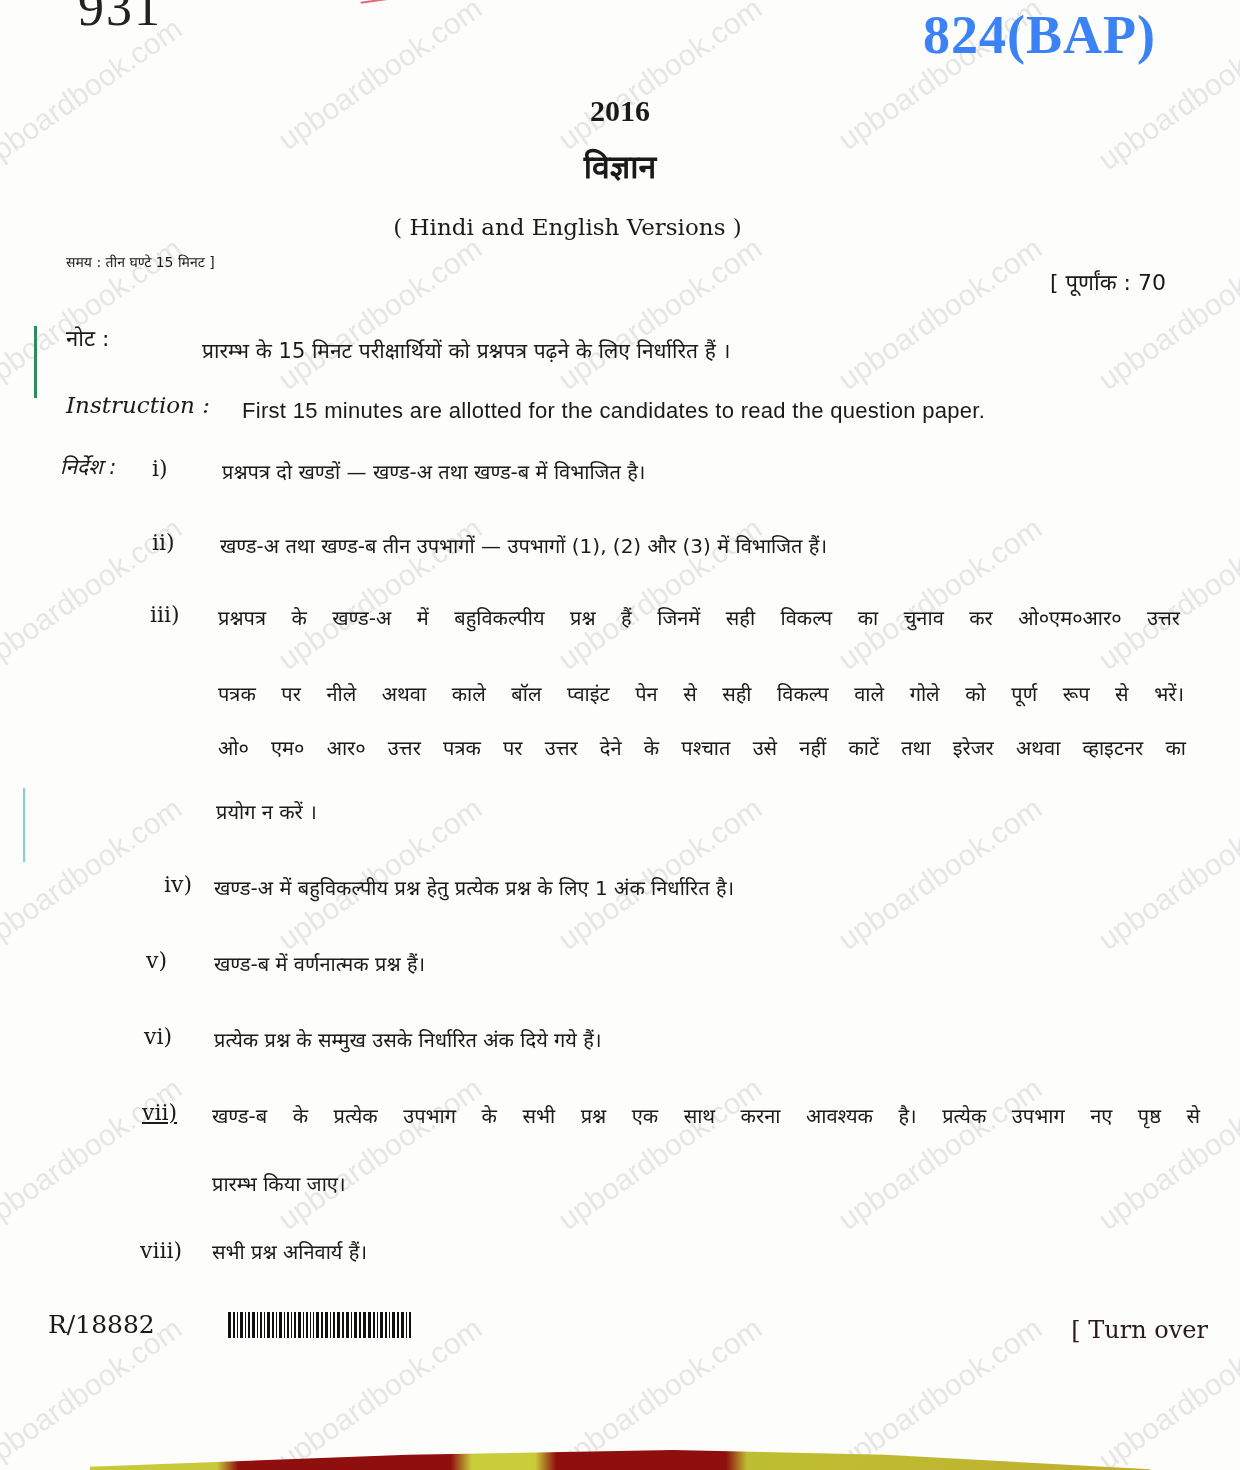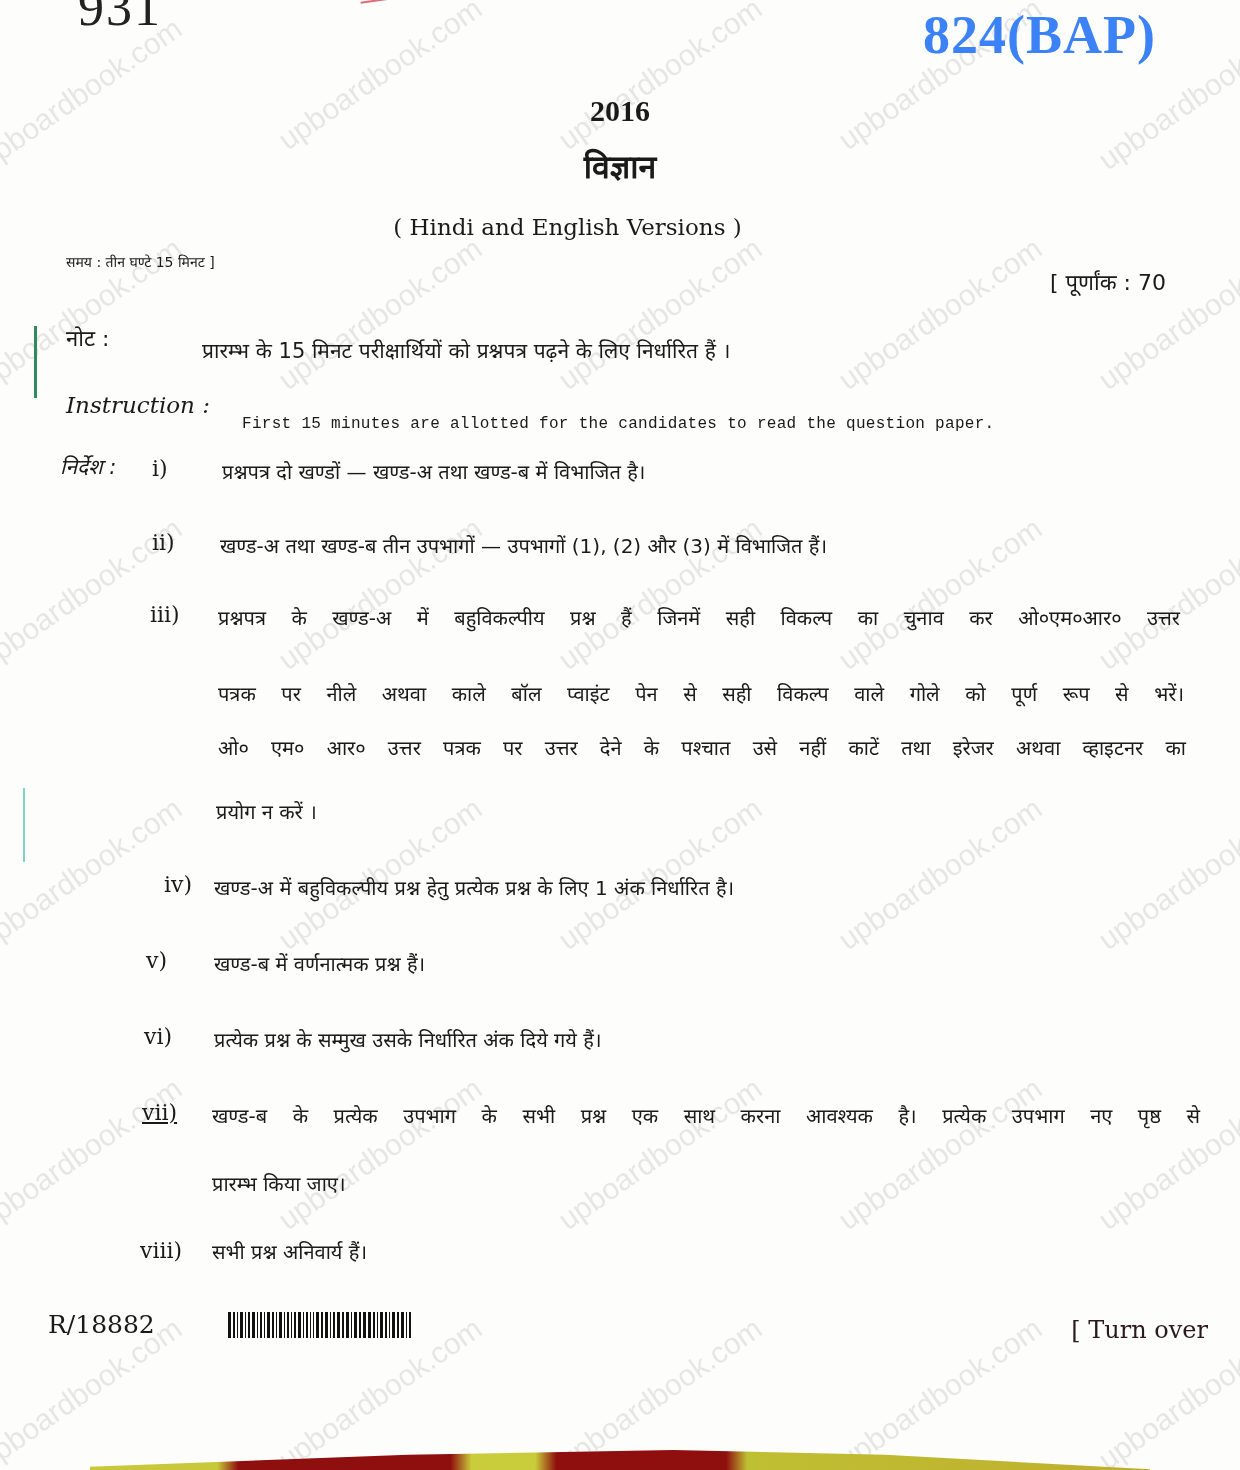--- a/index.html
+++ b/index.html
@@ -21,21 +21,21 @@
   .red-stamp .box { border-bottom: 2px solid #e06a78; transform: rotate(-8deg); padding: 0 10px; }
   .paper-code { right: 84px; top: 4px; font-size: 54px; font-weight: bold; font-family: "Liberation Serif", serif; color: #3b82f6; letter-spacing: 1px; }
   .year { left: 0; width: 1240px; top: 94px; text-align: center; font-size: 30px; font-weight: bold; font-family: "Liberation Serif", serif; }
   .subject { left: 0; width: 1240px; top: 144px; text-align: center; font-size: 32px; font-weight: bold; font-family: "DejaVu Sans", sans-serif; }
   .versions { left: 0; width: 1135px; top: 214px; text-align: center; font-size: 23px; font-family: "DejaVu Serif", serif; }
   .time { left: 66px; top: 252px; font-size: 14px; font-family: "DejaVu Sans", sans-serif; }
   .marks { right: 74px; top: 266px; font-size: 22px; font-family: "DejaVu Sans", sans-serif; }
   .note-label { left: 66px; top: 322px; font-size: 22px; font-weight: normal; font-family: "DejaVu Sans", sans-serif; }
   .note-text { left: 202px; top: 336px; font-size: 21px; font-family: "DejaVu Sans", sans-serif; }
   .instr-label { left: 66px; top: 392px; font-size: 23px; font-style: italic; font-family: "DejaVu Serif", serif; }
-  .instr-text { left: 242px; top: 415px; font-size: 16px; font-family: Liberation Mono, monospace; letter-spacing: 0.3px; }
+  .instr-text { left: 242px; top: 398px; font-size: 22px; font-family: Liberation Sans, sans-serif; letter-spacing: 0.3px; }
   .dir-label { left: 60px; top: 452px; font-size: 21px; font-style: italic; font-family: "DejaVu Sans", sans-serif; }
   .item { position: absolute; font-family: "DejaVu Sans", sans-serif; font-size: 20px; }
   .item .num { position: absolute; font-family: "DejaVu Serif", serif; font-size: 22px; }
   .item .txt { position: absolute; white-space: nowrap; }
   .justified { text-align: justify; text-align-last: justify; white-space: normal; }
   .footer-code { left: 48px; top: 1310px; font-size: 25px; font-family: "DejaVu Serif", serif; }
   .barcode { left: 228px; top: 1312px; width: 258px; height: 26px; display: flex; align-items: stretch; gap: 2px; }
   .barcode span { background: #111; display: block; }
   .turn-over { right: 32px; top: 1316px; font-size: 24px; font-family: "DejaVu Serif", serif; color: #2a1a1a; }
   .margin-line { background: #2f8a5c; width: 3px; }

